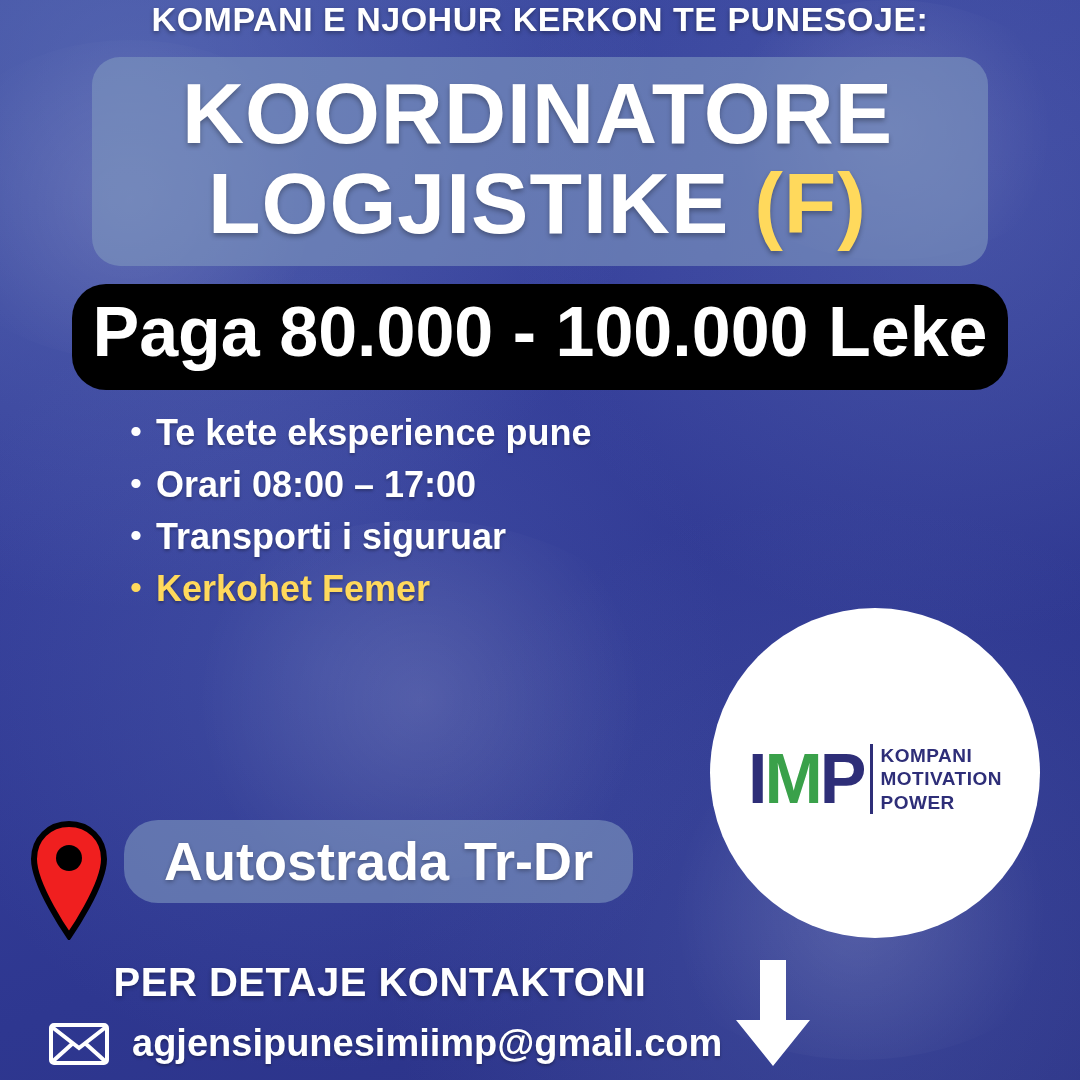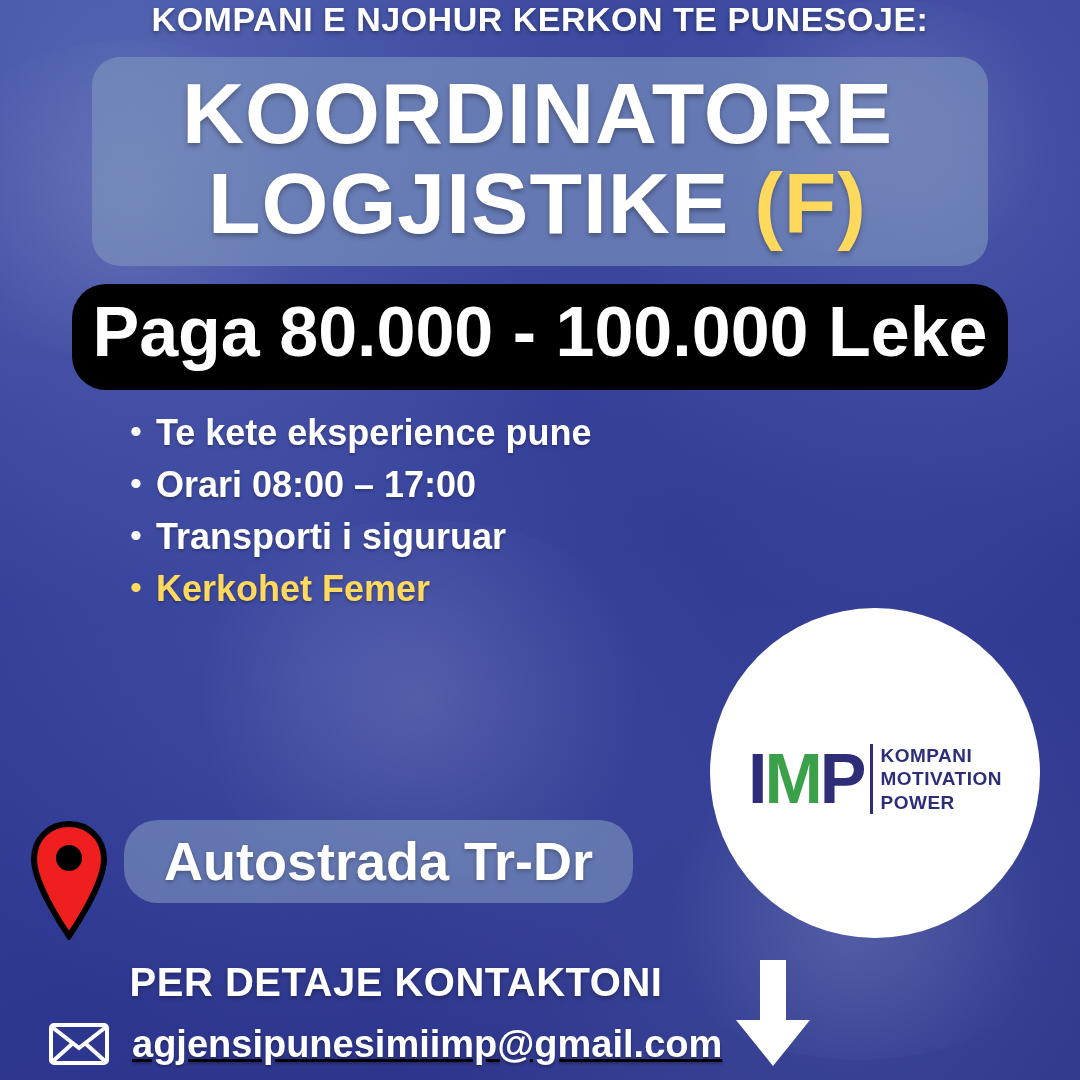--- a/index.html
+++ b/index.html
@@ -177,38 +177,36 @@
     position: absolute;
     left: 0;
     top: 960px;
     width: 760px;
     text-align: center;
     color: #ffffff;
     font-weight: bold;
     font-size: 40px;
     letter-spacing: 0.5px;
     text-shadow: 0 2px 4px rgba(0,0,0,0.32);
-    margin-left: 16px;
   }
 
   .arrow {
     position: absolute;
     left: 730px;
     top: 958px;
     width: 86px;
     height: 112px;
   }
 
   .email-row {
     position: absolute;
     left: 48px;
     top: 1022px;
     display: flex;
-    align-items: flex-end;
-    text-decoration: underline;
+    align-items: flex-start;
   }
   .email-icon {
     width: 62px;
     height: 44px;
     margin-right: 22px;
   }
   .email-text {
     color: #ffffff;
     font-weight: bold;
     font-size: 38px;

